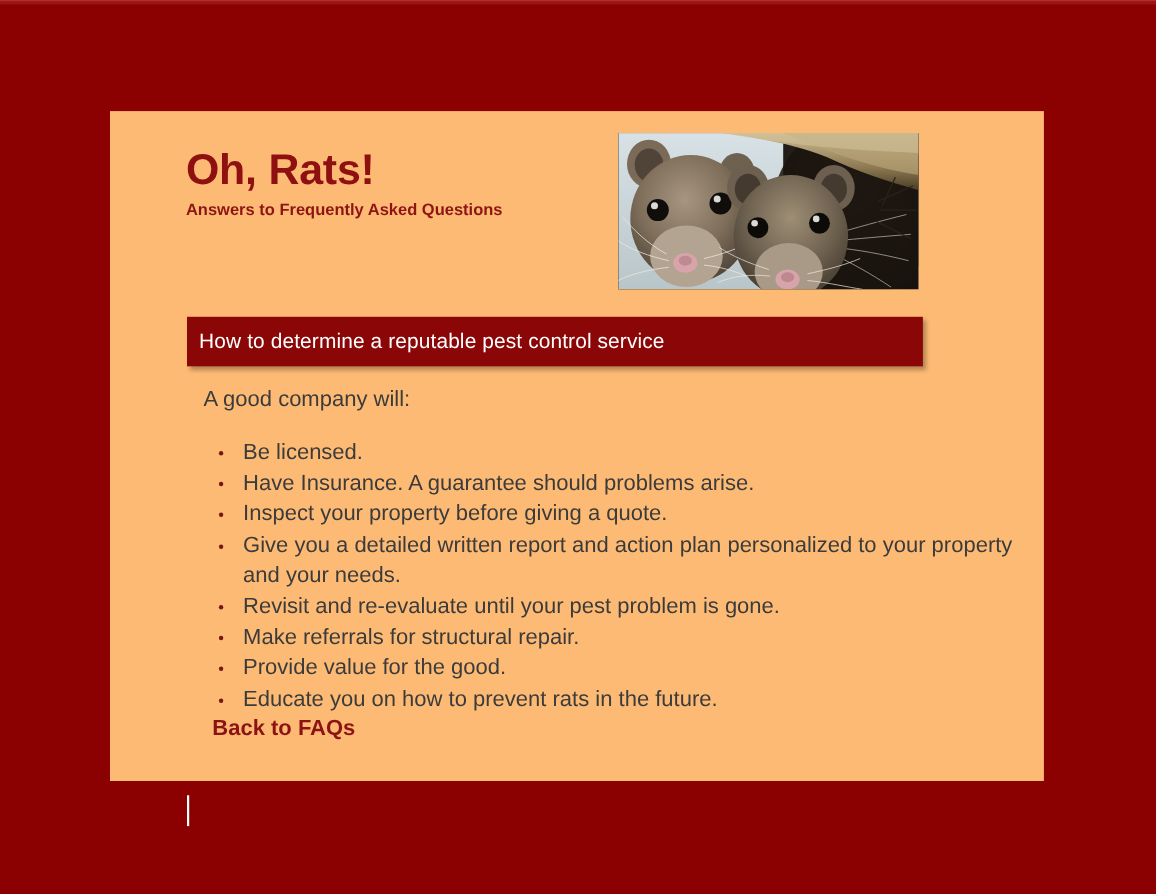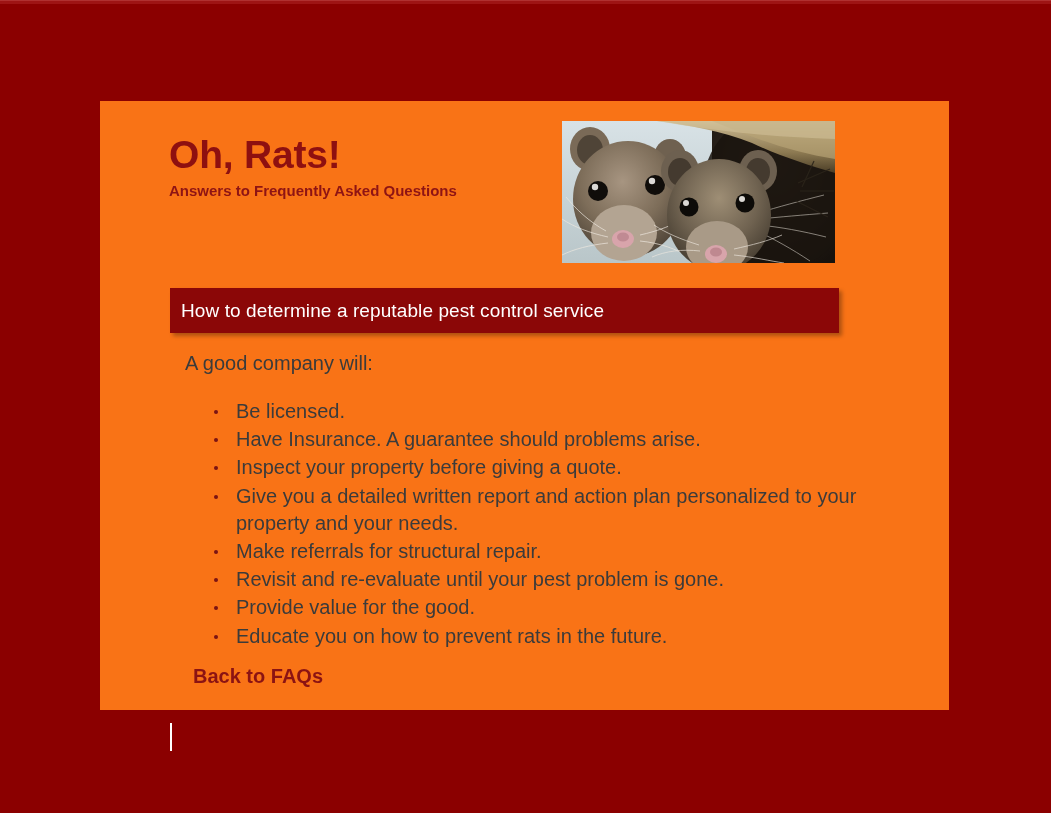--- a/index.html
+++ b/index.html
@@ -31,21 +31,21 @@
     background: #B03030;
   }
 
   
   #slide-card {
     position: absolute;
     left: 100px;
     top: 101px;
     width: 849px;
     height: 609px;
-    background: #f97316;
+    background: #fdba74;
   }
 
   
   #slide-header {
     position: absolute;
     left: 0; top: 0;
     width: 849px;
     height: 170px;
   }
   #title-block {
@@ -113,21 +113,21 @@
     color: #3B3B3B;
   }
   #intro-line {
     font-size: 20px;
     color: #3B3B3B;
     margin: 0 0 22px 0;
     line-height: 1.25;
   }
   #bullet-list {
     list-style: none;
-    margin: 15px;
+    margin: 0;
     padding: 0;
   }
   #bullet-list li {
     position: relative;
     font-size: 20px;
     color: #3B3B3B;
     line-height: 1.36;
     padding-left: 36px;
     margin-bottom: 1px;
   }
@@ -292,22 +292,22 @@
   </div>
 
   <div id="content-area">
     <p id="intro-line">A good company will:</p>
 
     <ul id="bullet-list">
       <li>Be licensed.</li>
       <li>Have Insurance. A guarantee should problems arise.</li>
       <li>Inspect your property before giving a quote.</li>
       <li>Give you a detailed written report and action plan personalized to your property and your needs.</li>
+      <li>Revisit and re-evaluate until your pest problem is gone.</li>
       <li>Make referrals for structural repair.</li>
-      <li>Revisit and re-evaluate until your pest problem is gone.</li>
       <li>Provide value for the good.</li>
       <li>Educate you on how to prevent rats in the future.</li>
     </ul>
 
     <a id="back-link">Back to FAQs</a>
   </div>
 
 </div>
 
 <div id="text-cursor"></div>

